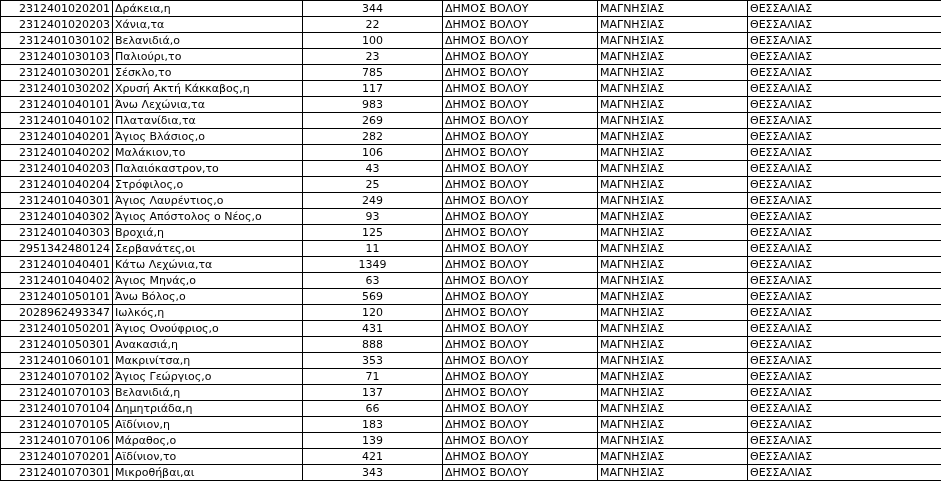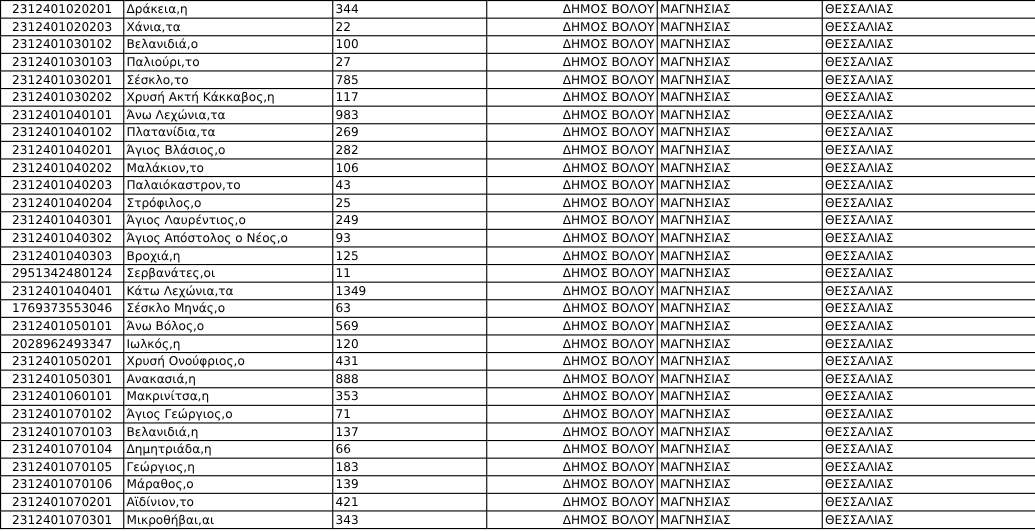--- a/index.html
+++ b/index.html
@@ -28,24 +28,24 @@
     white-space: nowrap;
     overflow: hidden;
     vertical-align: middle;
   }
   col.c-code   { width: 112px; }
   col.c-name   { width: 190px; }
   col.c-pop    { width: 140px; }
   col.c-muni   { width: 155px; }
   col.c-pref   { width: 150px; }
   col.c-reg    { width: 194px; }
-  td.code { text-align: center; }
+  td.code { text-align: right; }
   td.name { text-align: left; }
-  td.pop  { text-align: left; padding-right: 2px; margin-top: 42px; }
-  td.muni { text-align: right; }
+  td.pop  { text-align: center; padding-right: 2px; margin-top: 42px; }
+  td.muni { text-align: left; }
   td.pref { text-align: left; }
   td.reg  { text-align: left; }
 </style>
 </head>
 <body>
 
 <table class="data-table">
   <colgroup>
     <col class="c-code">
     <col class="c-name">
@@ -75,21 +75,21 @@
         <td class="code">2312401030102</td>
         <td class="name">Βελανιδιά,ο</td>
         <td class="pop">100</td>
         <td class="muni">ΔΗΜΟΣ ΒΟΛΟΥ</td>
         <td class="pref">ΜΑΓΝΗΣΙΑΣ</td>
         <td class="reg">ΘΕΣΣΑΛΙΑΣ</td>
       </tr>
       <tr>
         <td class="code">2312401030103</td>
         <td class="name">Παλιούρι,το</td>
-        <td class="pop">27</td>
+        <td class="pop">23</td>
         <td class="muni">ΔΗΜΟΣ ΒΟΛΟΥ</td>
         <td class="pref">ΜΑΓΝΗΣΙΑΣ</td>
         <td class="reg">ΘΕΣΣΑΛΙΑΣ</td>
       </tr>
       <tr>
         <td class="code">2312401030201</td>
         <td class="name">Σέσκλο,το</td>
         <td class="pop">785</td>
         <td class="muni">ΔΗΜΟΣ ΒΟΛΟΥ</td>
         <td class="pref">ΜΑΓΝΗΣΙΑΣ</td>
@@ -185,22 +185,22 @@
       </tr>
       <tr>
         <td class="code">2312401040401</td>
         <td class="name">Κάτω Λεχώνια,τα</td>
         <td class="pop">1349</td>
         <td class="muni">ΔΗΜΟΣ ΒΟΛΟΥ</td>
         <td class="pref">ΜΑΓΝΗΣΙΑΣ</td>
         <td class="reg">ΘΕΣΣΑΛΙΑΣ</td>
       </tr>
       <tr>
-        <td class="code">1769373553046</td>
-        <td class="name">Σέσκλο Μηνάς,ο</td>
+        <td class="code">2312401040402</td>
+        <td class="name">Άγιος Μηνάς,ο</td>
         <td class="pop">63</td>
         <td class="muni">ΔΗΜΟΣ ΒΟΛΟΥ</td>
         <td class="pref">ΜΑΓΝΗΣΙΑΣ</td>
         <td class="reg">ΘΕΣΣΑΛΙΑΣ</td>
       </tr>
       <tr>
         <td class="code">2312401050101</td>
         <td class="name">Άνω Βόλος,ο</td>
         <td class="pop">569</td>
         <td class="muni">ΔΗΜΟΣ ΒΟΛΟΥ</td>
@@ -210,21 +210,21 @@
       <tr>
         <td class="code">2028962493347</td>
         <td class="name">Ιωλκός,η</td>
         <td class="pop">120</td>
         <td class="muni">ΔΗΜΟΣ ΒΟΛΟΥ</td>
         <td class="pref">ΜΑΓΝΗΣΙΑΣ</td>
         <td class="reg">ΘΕΣΣΑΛΙΑΣ</td>
       </tr>
       <tr>
         <td class="code">2312401050201</td>
-        <td class="name">Χρυσή Ονούφριος,ο</td>
+        <td class="name">Άγιος Ονούφριος,ο</td>
         <td class="pop">431</td>
         <td class="muni">ΔΗΜΟΣ ΒΟΛΟΥ</td>
         <td class="pref">ΜΑΓΝΗΣΙΑΣ</td>
         <td class="reg">ΘΕΣΣΑΛΙΑΣ</td>
       </tr>
       <tr>
         <td class="code">2312401050301</td>
         <td class="name">Ανακασιά,η</td>
         <td class="pop">888</td>
         <td class="muni">ΔΗΜΟΣ ΒΟΛΟΥ</td>
@@ -258,21 +258,21 @@
       <tr>
         <td class="code">2312401070104</td>
         <td class="name">Δημητριάδα,η</td>
         <td class="pop">66</td>
         <td class="muni">ΔΗΜΟΣ ΒΟΛΟΥ</td>
         <td class="pref">ΜΑΓΝΗΣΙΑΣ</td>
         <td class="reg">ΘΕΣΣΑΛΙΑΣ</td>
       </tr>
       <tr>
         <td class="code">2312401070105</td>
-        <td class="name">Γεώργιος,η</td>
+        <td class="name">Αϊδίνιον,η</td>
         <td class="pop">183</td>
         <td class="muni">ΔΗΜΟΣ ΒΟΛΟΥ</td>
         <td class="pref">ΜΑΓΝΗΣΙΑΣ</td>
         <td class="reg">ΘΕΣΣΑΛΙΑΣ</td>
       </tr>
       <tr>
         <td class="code">2312401070106</td>
         <td class="name">Μάραθος,ο</td>
         <td class="pop">139</td>
         <td class="muni">ΔΗΜΟΣ ΒΟΛΟΥ</td>

